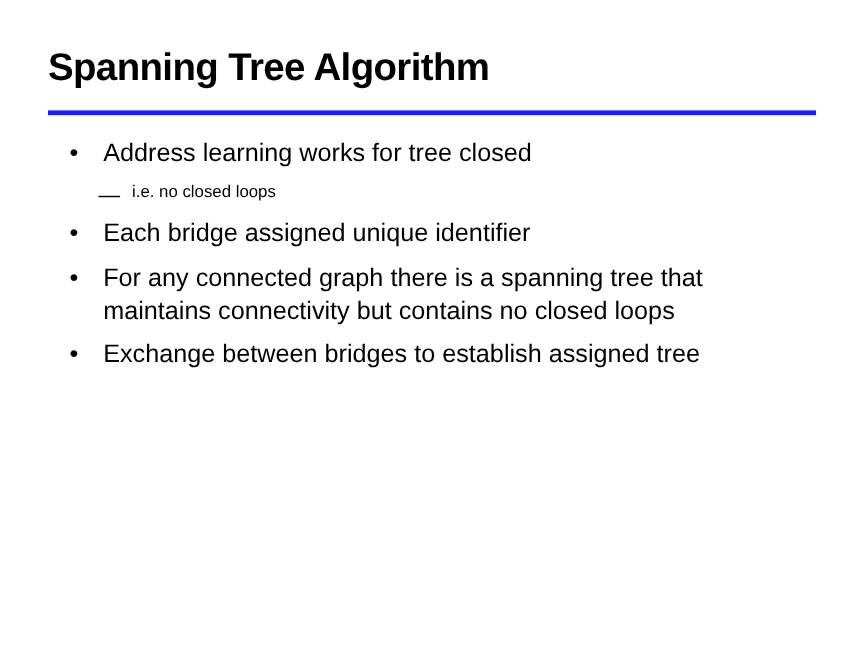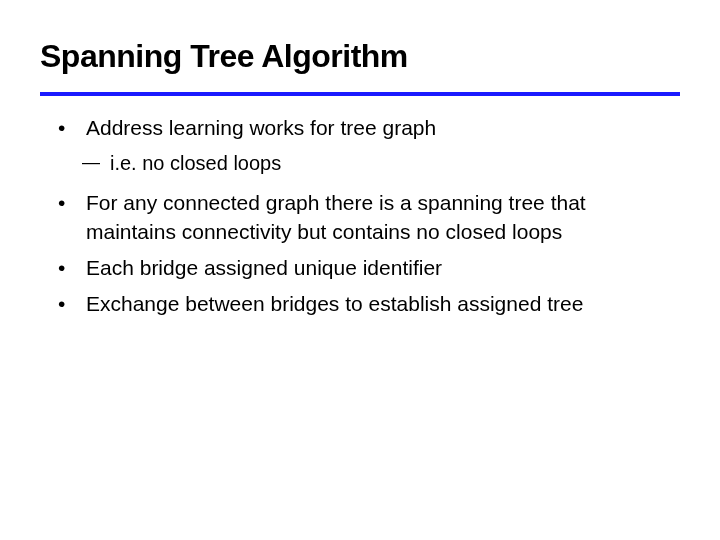--- a/index.html
+++ b/index.html
@@ -38,38 +38,38 @@
     .bullet-item::before {
       content: "•";
       position: absolute;
       left: 0;
       top: 0;
       font-size: 21px;
     }
     .sub-item {
       position: relative;
       padding-left: 28px;
-      font-size: 20px;
+      font-size: 14px;
       line-height: 1.35;
       margin-top: 4px;
       margin-bottom: 12px;
       margin-left: 42px;
     }
     .sub-item::before {
       content: "—";
       position: absolute;
       left: 0;
       top: 0;
       font-size: 18px;
     }
   </style>
 </head>
 <body>
 
 <h1 class="title">Spanning Tree Algorithm</h1>
 
 <ul class="bullet-list">
-  <li class="bullet-item">Address learning works for tree graph</li>
+  <li class="bullet-item">Address learning works for tree closed</li>
   <div class="sub-item">i.e. no closed loops</div>
+  <li class="bullet-item">Each bridge assigned unique identifier</li>
   <li class="bullet-item">For any connected graph there is a spanning tree that maintains connectivity but contains no closed loops</li>
-  <li class="bullet-item">Each bridge assigned unique identifier</li>
   <li class="bullet-item">Exchange between bridges to establish assigned tree</li>
 </ul>
 
 </body></html>

